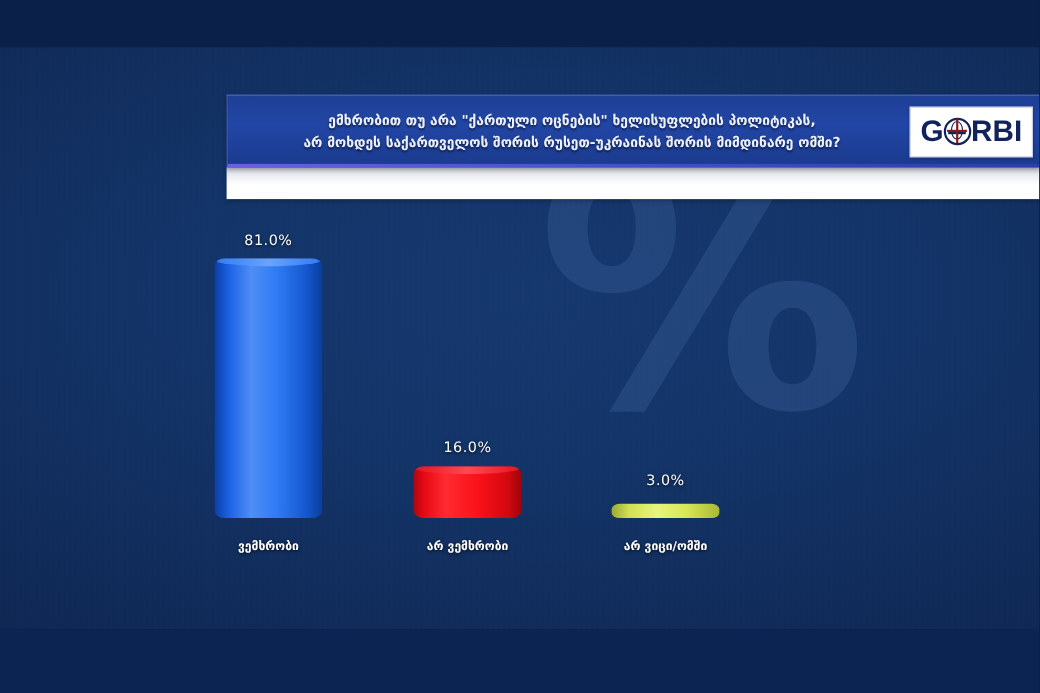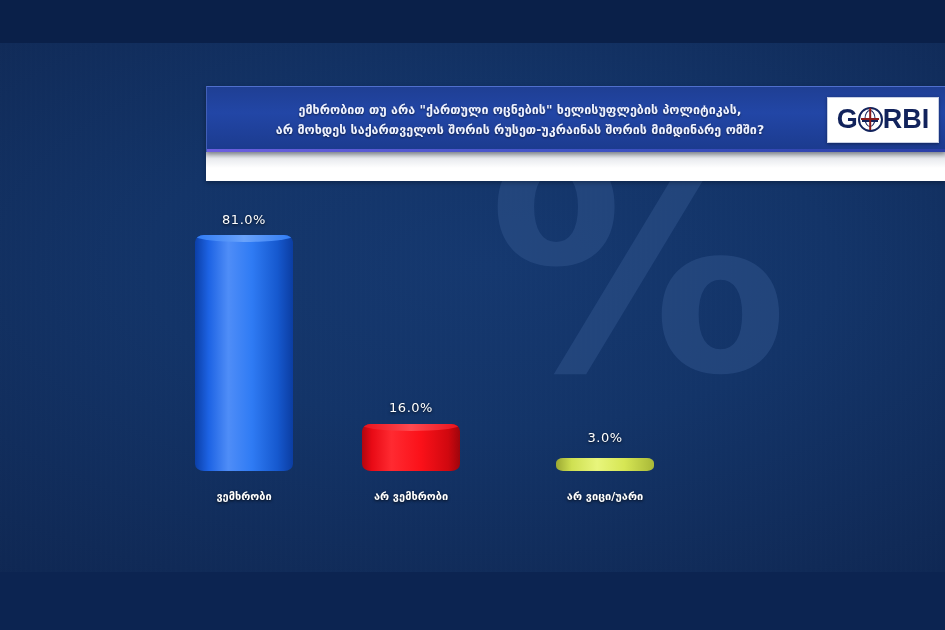--- a/index.html
+++ b/index.html
@@ -229,31 +229,31 @@
 
     <div class="bar-group" style="left:195px; width:98px; height:290px;">
       <div class="value-label" style="bottom:244px;">81.0%</div>
       <div class="cyl" style="width:98px; height:236px;">
         <div class="body" style="background:linear-gradient(90deg,#0b3fa8 0%,#1d63e4 14%,#4f8df7 34%,#2f7bf4 58%,#1659cf 84%,#0b3da2 100%);"></div>
         <div class="cap" style="background:linear-gradient(90deg,#2f7bf4,#6aa3fb,#2f7bf4);"></div>
       </div>
       <div class="cat-label" style="bottom:-32px;">ვემხრობი</div>
     </div>
 
-    <div class="bar-group" style="left:362px; width:98px; height:324px;">
+    <div class="bar-group" style="left:376px; width:98px; height:324px;">
       <div class="value-label" style="bottom:56px;">16.0%</div>
       <div class="cyl" style="width:98px; height:47px;">
         <div class="body" style="background:linear-gradient(90deg,#b0060f 0%,#e80a15 10%,#ff2a31 30%,#fb1119 60%,#d0080f 88%,#9e050c 100%);"></div>
         <div class="cap" style="background:linear-gradient(90deg,#e8121c,#ff4a50,#e8121c);"></div>
       </div>
       <div class="cat-label" style="bottom:-32px;">არ ვემხრობი</div>
     </div>
 
     <div class="bar-group" style="left:556px; width:98px; height:290px;">
       <div class="value-label" style="bottom:26px;">3.0%</div>
       <div class="flat" style="width:98px; height:13px;
                   background:linear-gradient(90deg,#9ba832 0%,#cfe052 16%,#e8f57c 42%,#d6e654 70%,#a8b838 100%);"></div>
-      <div class="cat-label" style="bottom:-32px;">არ ვიცი/უარი</div>
+      <div class="cat-label" style="bottom:-32px;">არ ვიცი/ომში</div>
     </div>
 
   </div>
 
 </div>
 
 </body></html>

